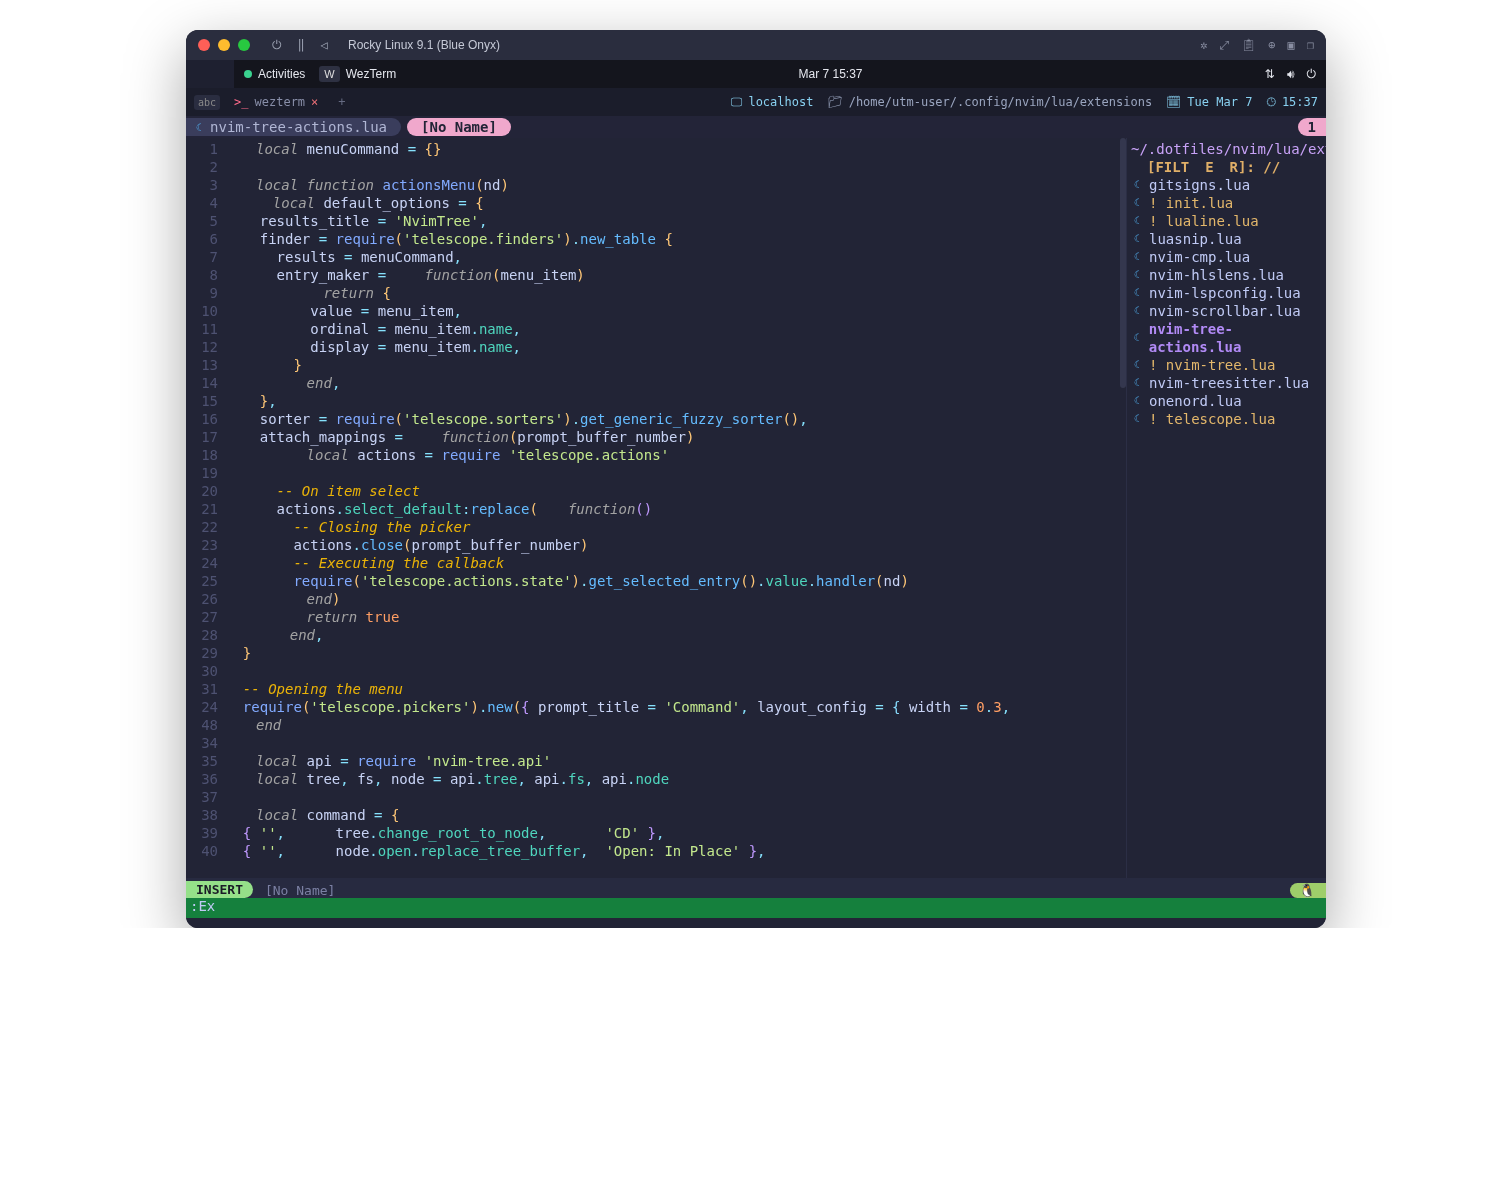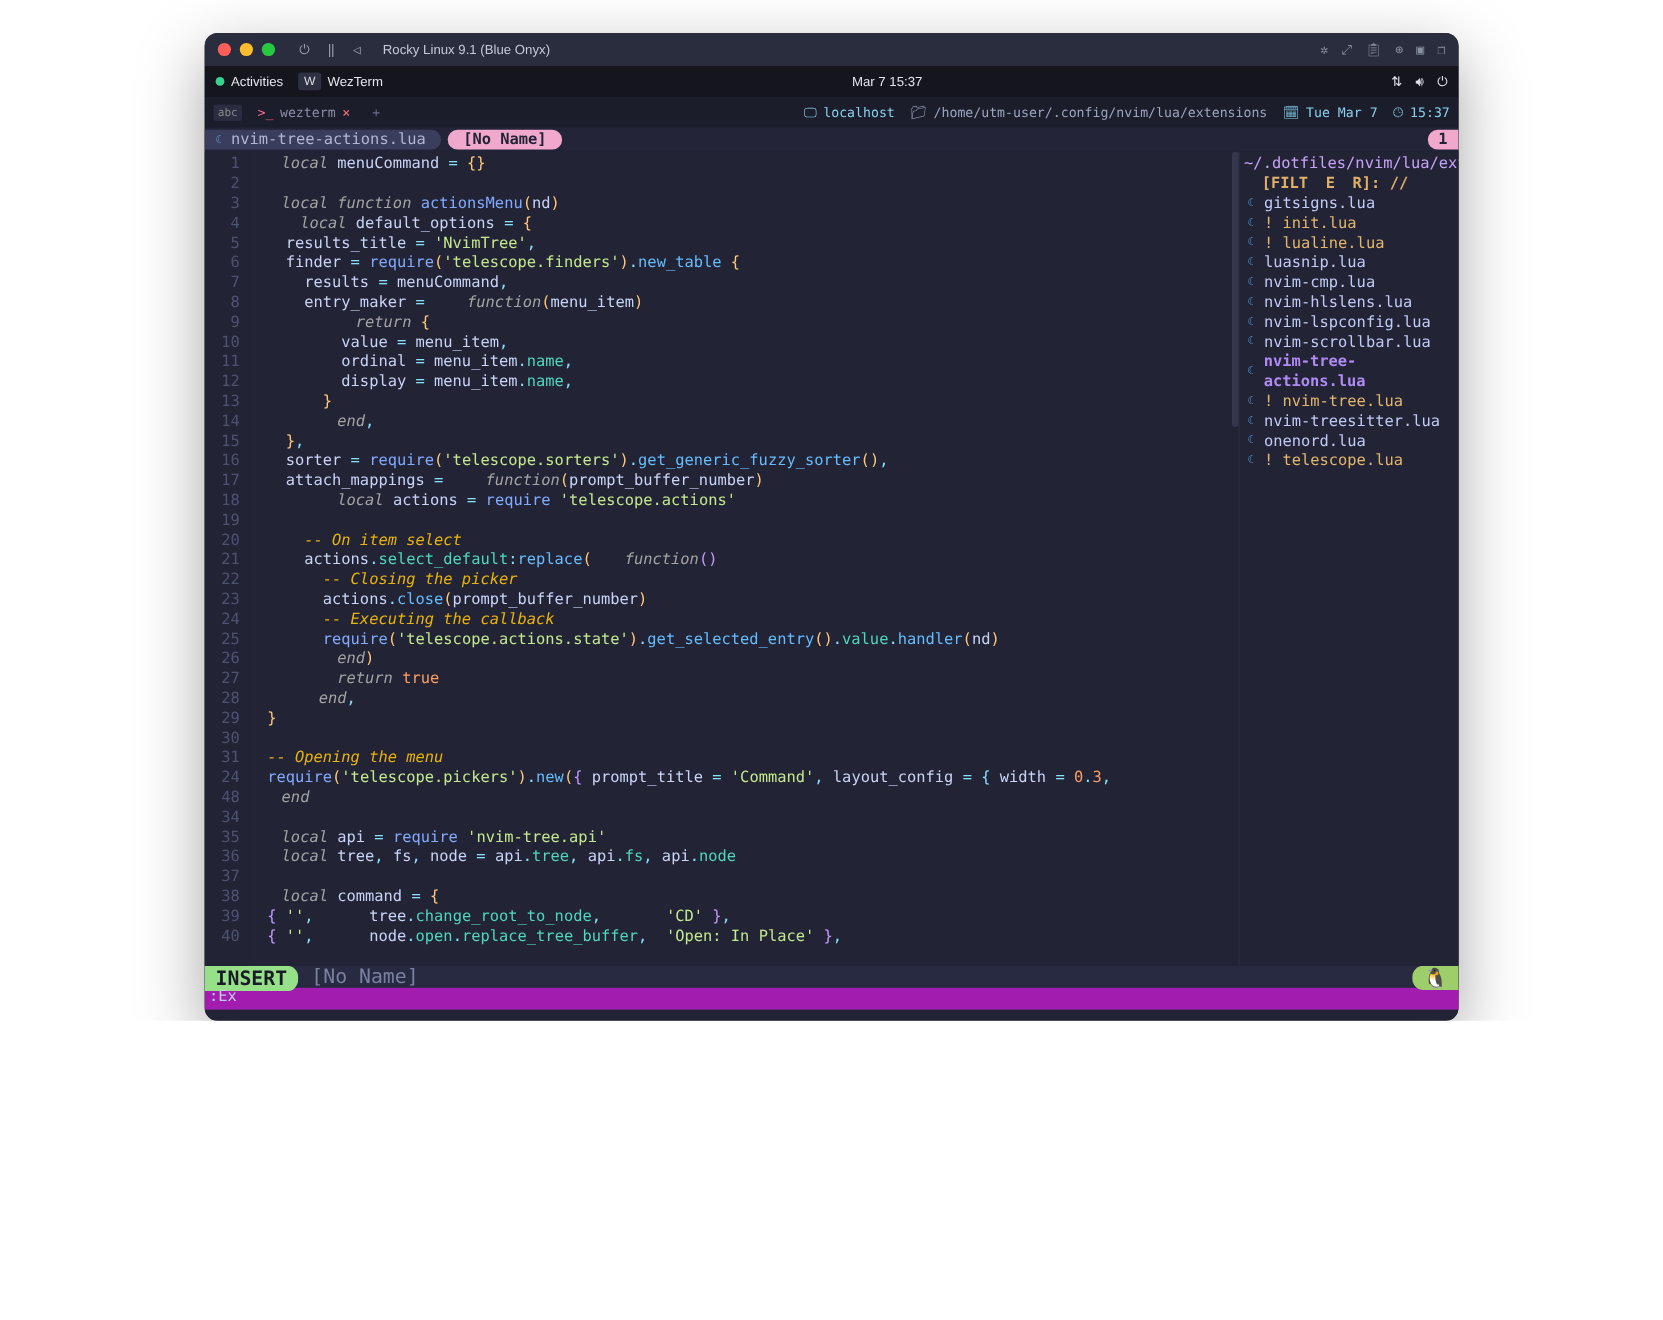--- a/index.html
+++ b/index.html
@@ -41,20 +41,21 @@
   .gnomebar {
     height: 28px;
     background: #14151d;
     display: flex;
     align-items: center;
     justify-content: space-between;
     padding: 0 10px;
     color: #e4e6ed;
     font-size: 12px;
     font-family: -apple-system, "Segoe UI", sans-serif;
+    margin-left: 48px;
   }
   .gnomebar .left { display:flex; gap:14px; align-items:center; }
   .gnomebar .left .app { display:flex; gap:6px; align-items:center; }
   .gnomebar .right { display:flex; gap:12px; align-items:center; }
   .act-dot { width:8px; height:8px; border-radius:50%; background:#3ad28f; display:inline-block; }
   .wez-badge { background:#2e3142; padding:2px 5px; border-radius:3px; font-size:11px; color:#ddd; }
   
   .termtabs {
     height: 28px;
     background: #1b1d2b;
@@ -148,27 +149,27 @@
   .sidebar .filter { color:#e0af68; font-weight:bold;margin-left:16px; }
   .sidebar .file { color:#c0caf5; display:flex; gap:6px; align-items:center; }
   .sidebar .file .moon { color:#51afef; font-size:10px; width:12px; text-align:center; }
   .sidebar .file.mod { color:#e3b76b; }
   .sidebar .file.sel { color:#b18af5; font-weight:bold; }
   
   .statusline {
     height:20px;
     background:#272a40;
     display:flex;
-    align-items:flex-start;
-    font-size:18px;
+    align-items:flex-end;
+    font-size:13px;
   }
   .statusline .mode { background:#95e089; color:#1a1b26; font-weight:bold; padding:1px 10px; border-radius: 0 10px 10px 0;}
   .statusline .fname { color:#7b80a3; margin-left:12px; }
   .statusline .linux { margin-left:auto; background:#9ece6a; padding:0 10px; border-radius: 10px 0 0 10px; color:#222; }
-  .cmdline { height:20px; background:#a21caf; color:#c0caf5; padding:0 4px; font-size:14px; }
+  .cmdline { height:20px; background:#15803d; color:#c0caf5; padding:0 4px; font-size:14px; }
   .footer { height:10px; background:#222436; }
 
   
   .kw  { color:#a3a3a3; font-style: italic; margin-left: 30px; }    
   .fn  { color:#82aaff; }
   .fnb { color:#65bcff; }
   .id  { color:#c8d3f5; }
   .op  { color:#86e1fc; }
   .str { color:#c3e88d; }
   .prop{ color:#4fd6be; }

